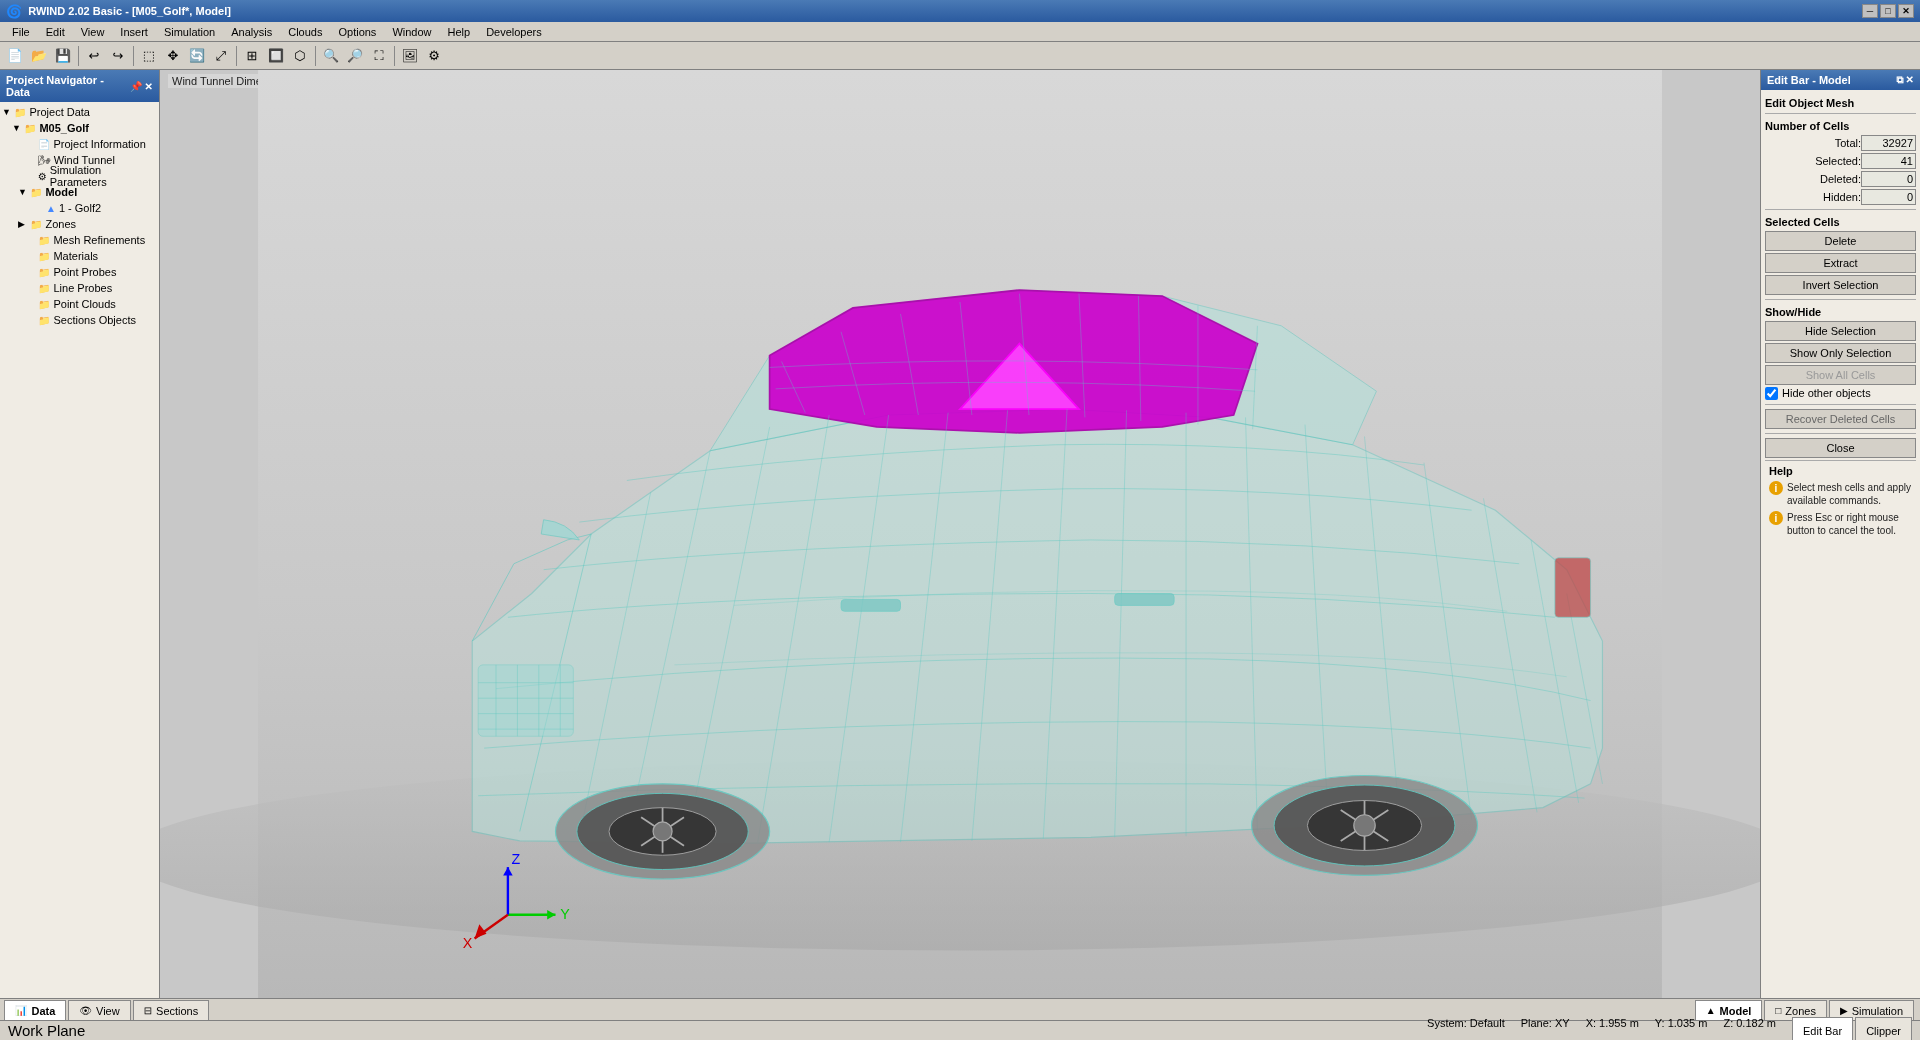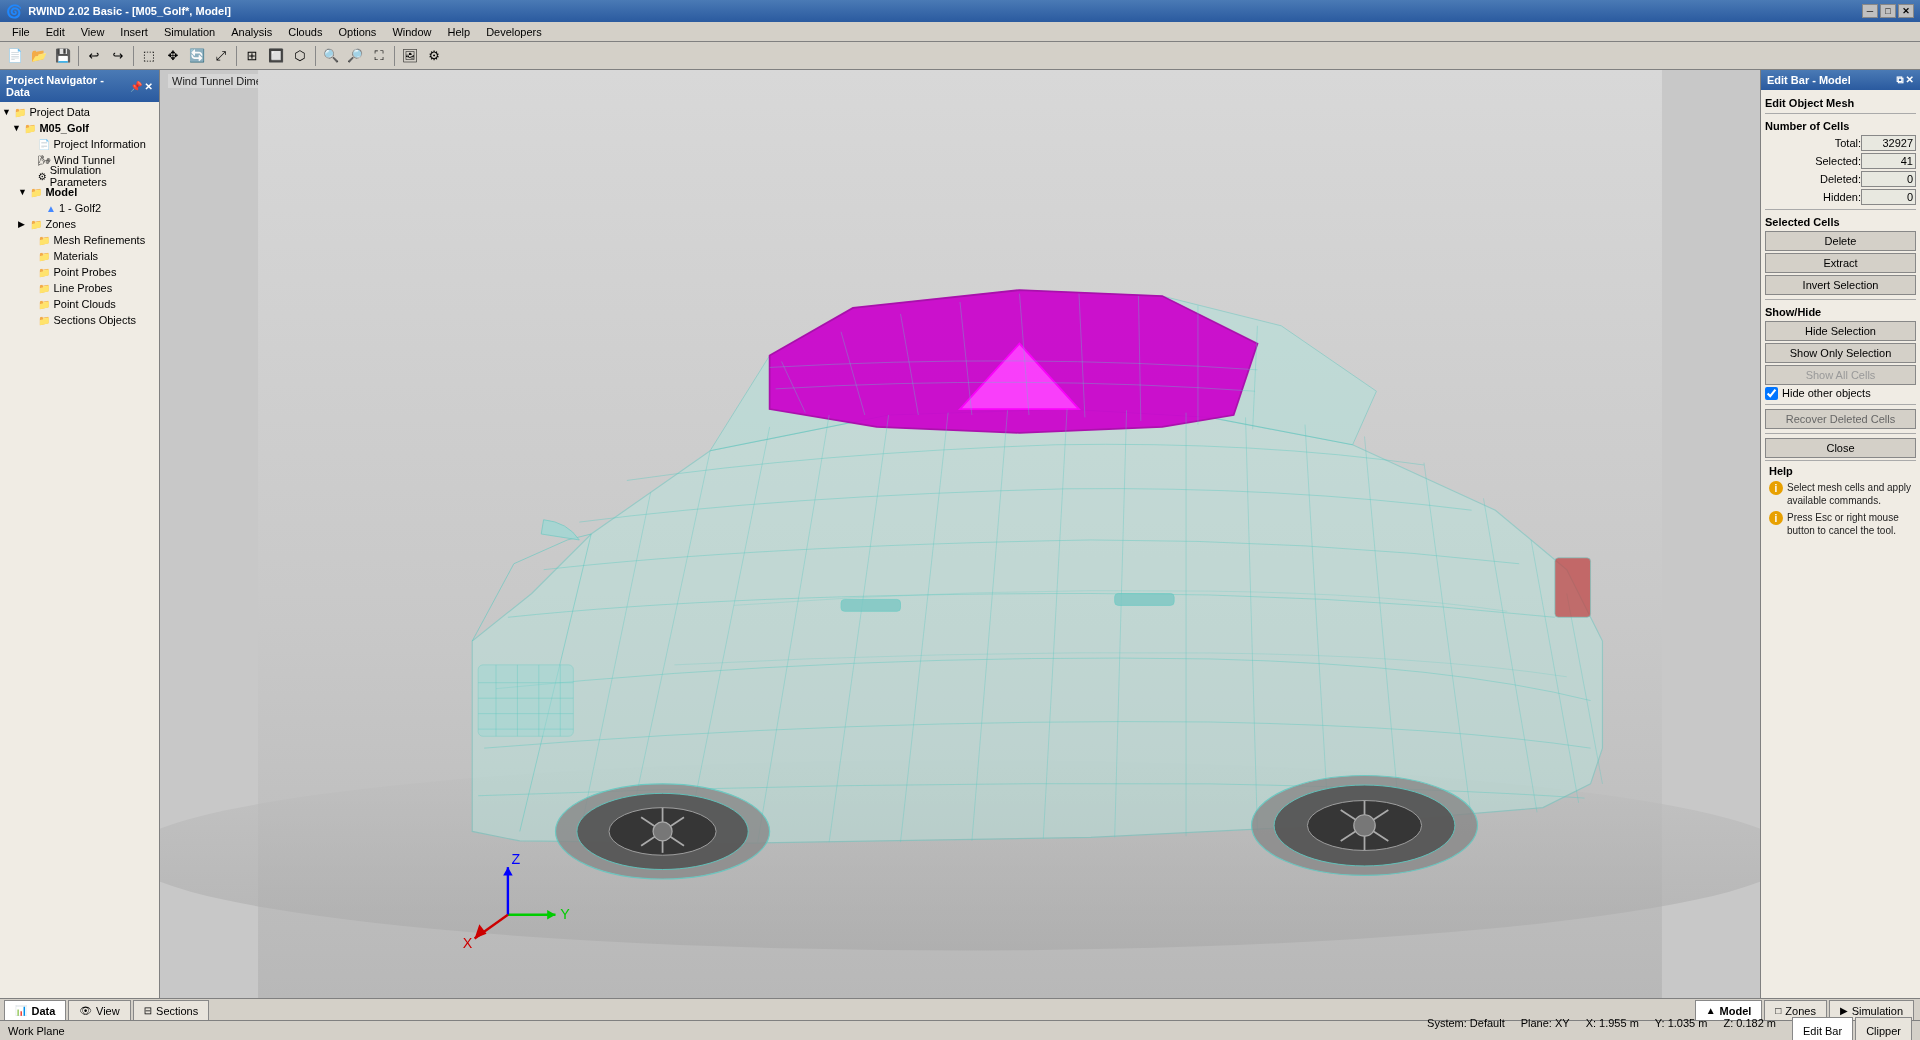--- a/index.html
+++ b/index.html
@@ -668,21 +668,21 @@
       <span>Zones</span>
     </div>
     <div class="btab">
       <span class="btab-icon">▶</span>
       <span>Simulation</span>
     </div>
   </div>
 </div>
 
 <div id="statusbar">
-  <div style="font-size:11px;">Work Plane</div>
+  <div style="font-size:15px;">Work Plane</div>
   <div id="statusbar-right">
     <span>System: Default</span>
     <span>Plane: XY</span>
     <span>X: 1.955 m</span>
     <span>Y: 1.035 m</span>
     <span>Z: 0.182 m</span>
     <div style="display:flex;gap:2px;align-items:center;">
       <div class="br-tab active">
         <span>Edit Bar</span>
       </div>

